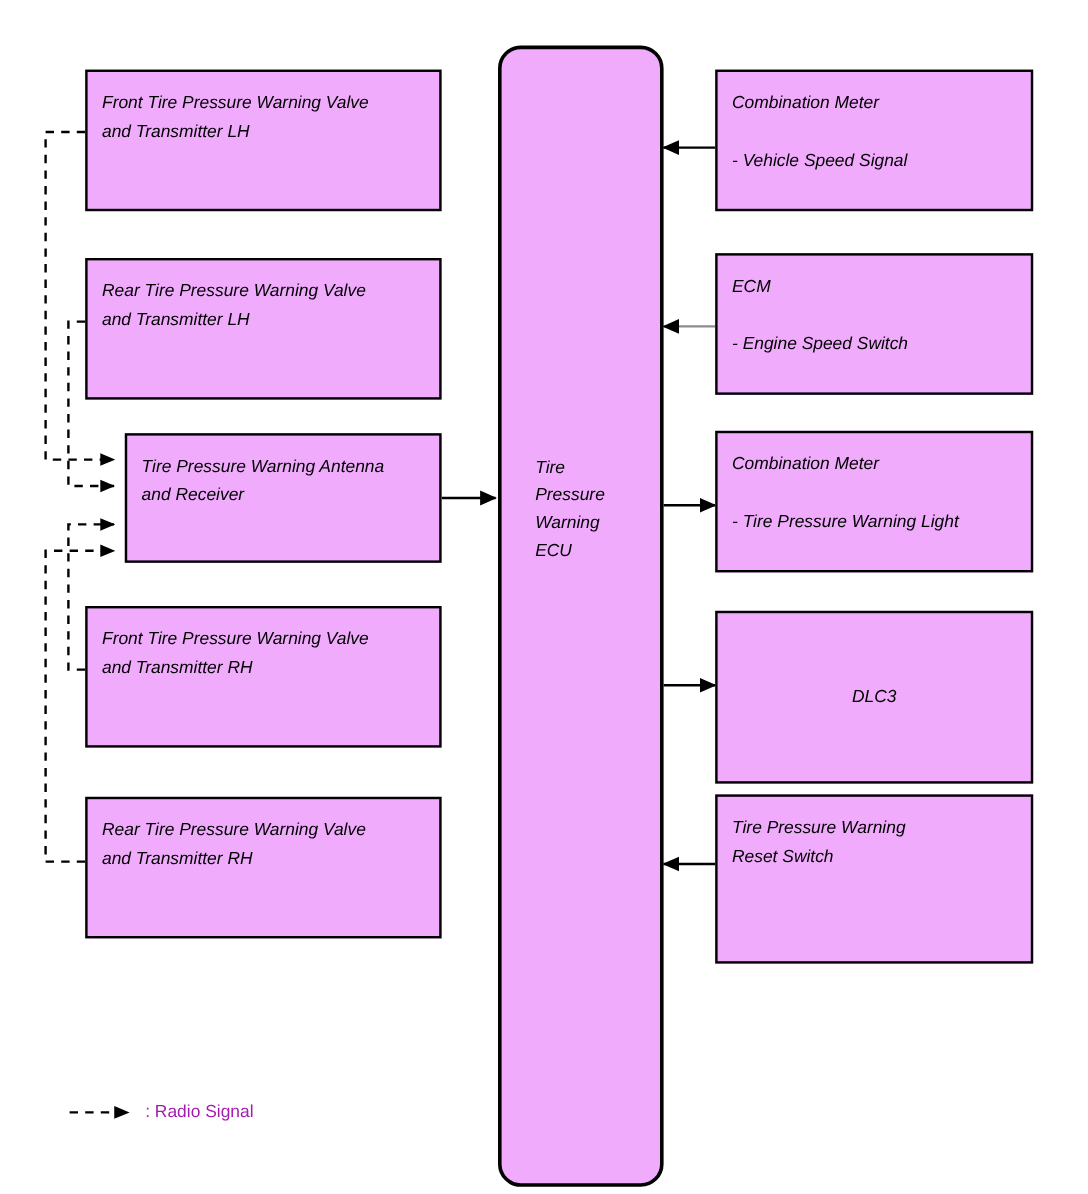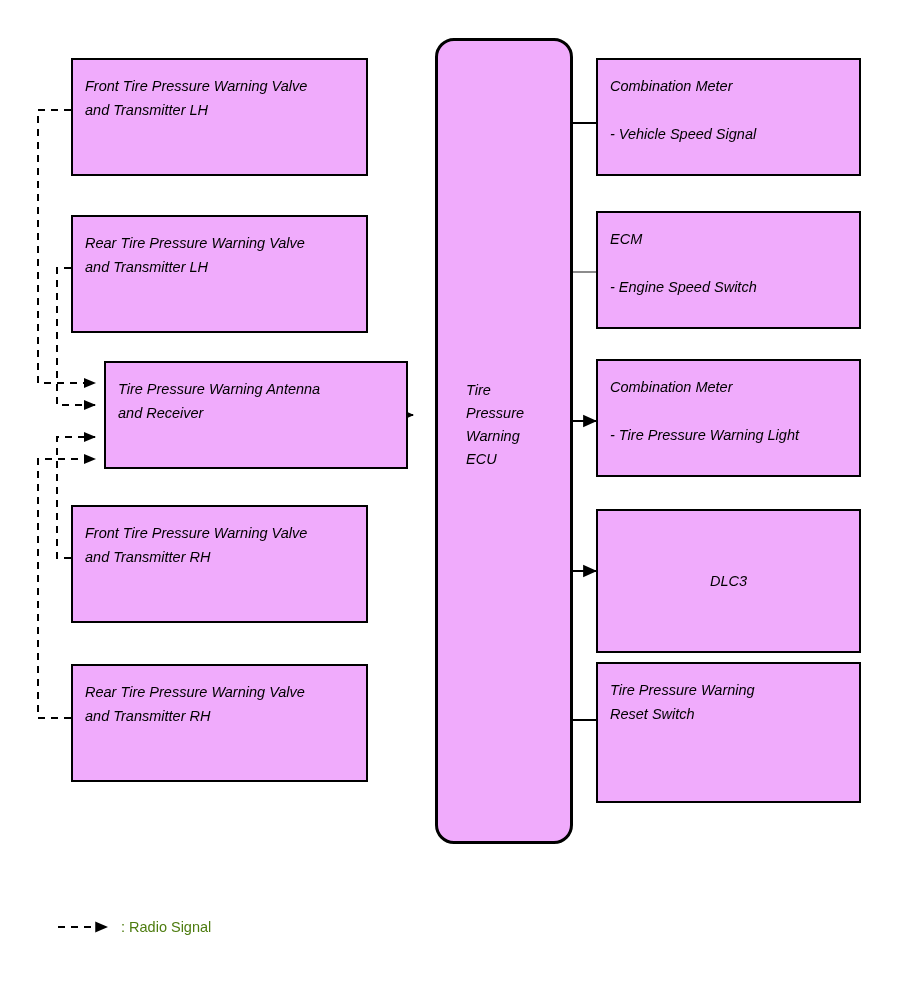--- a/index.html
+++ b/index.html
@@ -67,21 +67,21 @@
     display: flex;
     align-items: center;
   }
   .legend-glyph {
     width: 60px;
     height: 14px;
     position: relative;
   }
   .legend-label {
     font-size: 14.5px;
-    color: #4d7c0f;
+    color: #a21caf;
     margin-left: 4px;
     white-space: pre;
   }
 </style>
 </head>
 <body>
 
 <div id="canvas">
 
   <svg class="wires" viewBox="0 0 907 995" xmlns="http://www.w3.org/2000/svg">
@@ -138,36 +138,36 @@
   <div class="node" style="left:71px; top:58px; width:297px; height:118px;">
     <div class="node-text">Front Tire Pressure Warning Valve
 and Transmitter LH</div>
   </div>
 
   <div class="node" style="left:71px; top:215px; width:297px; height:118px;">
     <div class="node-text">Rear Tire Pressure Warning Valve
 and Transmitter LH</div>
   </div>
 
-  <div class="node" style="left:104px; top:361px; width:304px; height:108px;">
+  <div class="node" style="left:104px; top:361px; width:264px; height:108px;">
     <div class="node-text">Tire Pressure Warning Antenna
 and Receiver</div>
   </div>
 
   <div class="node" style="left:71px; top:505px; width:297px; height:118px;">
     <div class="node-text">Front Tire Pressure Warning Valve
 and Transmitter RH</div>
   </div>
 
   <div class="node" style="left:71px; top:664px; width:297px; height:118px;">
     <div class="node-text">Rear Tire Pressure Warning Valve
 and Transmitter RH</div>
   </div>
 
-  <div class="node center-node" style="left:435px; top:38px; width:138px; height:806px;">
+  <div class="node center-node" style="left:415px; top:38px; width:138px; height:951px;">
     <div class="node-text">Tire
 Pressure
 Warning
 ECU</div>
   </div>
 
   <div class="node" style="left:596px; top:58px; width:265px; height:118px;">
     <div class="node-text">Combination Meter
 
 - Vehicle Speed Signal</div>

